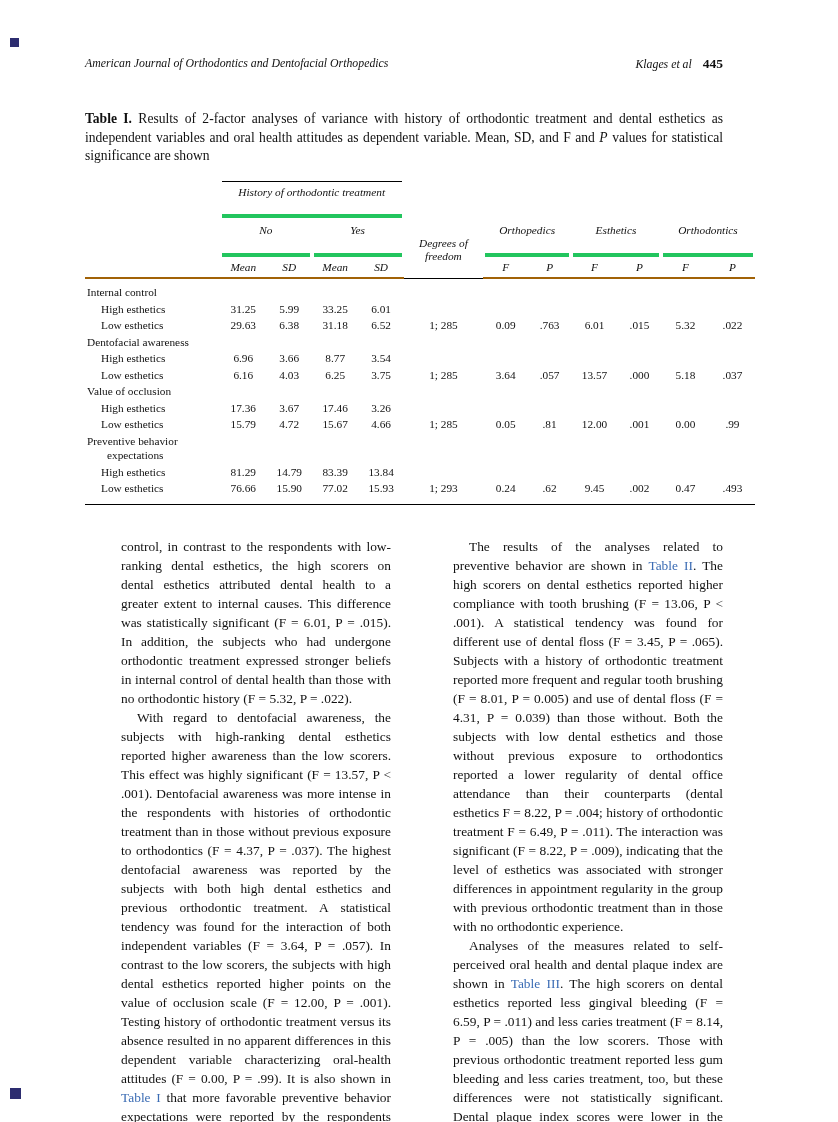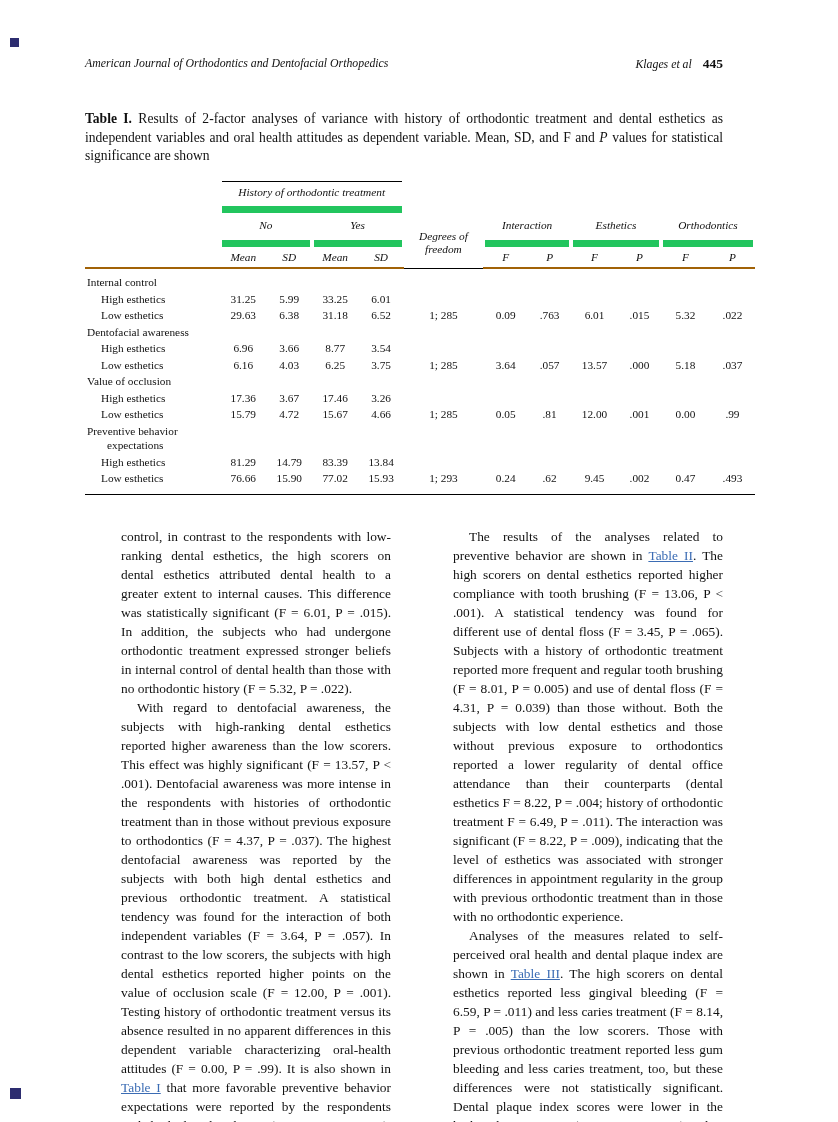--- a/index.html
+++ b/index.html
@@ -27,33 +27,33 @@
   .rh-right .pageno { font-weight: bold; font-size: 13.5px; margin-left: 8px; text-align: right; }
 
   
   .caption {
     margin: 4px 0 14px 0;
     font-size: 13.6px; line-height: 18.6px;
     text-align: justify;
   }
   .seg-bold { font-weight: bold; }
   .seg-italic { font-style: italic; }
-  .seg-link { color: var(--link); text-decoration: underline; }
+  .seg-link { color: var(--link); }
 
   
   table.tbl {
     width: 670px; border-collapse: collapse; table-layout: fixed;
     font-size: 11.3px; line-height: 14.5px;
     border-bottom: 1px solid #000;
     margin-bottom: 32px;
   }
   table.tbl th, table.tbl td { padding: 1px 2px; font-weight: normal; }
   thead th { font-style: italic; text-align: center; vertical-align: bottom; }
   th.grp { padding: 0 6px; }
-  th.grp .rule { display: block; border-bottom: 7px solid #22c55e; padding-bottom: 7px; white-space: nowrap; }
+  th.grp .rule { display: block; border-bottom: 4px solid #22c55e; padding-bottom: 15px; white-space: nowrap; }
   th.grp .ruletop { border-top: 1px solid #000; padding-top: 3px; }
   th.degrees { vertical-align: middle; text-align: center; line-height: 13px; border-bottom: 1px solid #000; padding-bottom: 4px; }
   tr.h2 th { padding-top: 4px; }
   tr.h3 th { border-bottom: 2px solid #a16207; padding-bottom: 3px; padding-top: 2px; }
   tbody td { text-align: center; }
   tbody td.lbl { text-align: left; }
   tbody td.indent-1 { padding-left: 16px; }
   tbody .lbl2 { padding-left: 20px; }
   tbody tr:first-child td { padding-top: 6px; }
   tbody tr:last-child td { padding-bottom: 8px; }
@@ -112,21 +112,21 @@
         <tr class="h2">
           <th></th>
           <th colspan="2" class="grp">
               <span class="rule">No</span>
             </th>
           <th colspan="2" class="grp">
               <span class="rule">Yes</span>
             </th>
           <th rowspan="2" class="degrees">Degrees of freedom</th>
           <th colspan="2" class="grp">
-              <span class="rule">Interaction</span>
+              <span class="rule">Orthopedics</span>
             </th>
           <th colspan="2" class="grp">
               <span class="rule">Esthetics</span>
             </th>
           <th colspan="2" class="grp">
               <span class="rule">Orthodontics</span>
             </th>
         </tr>
         <tr class="h3">
           <th></th>

